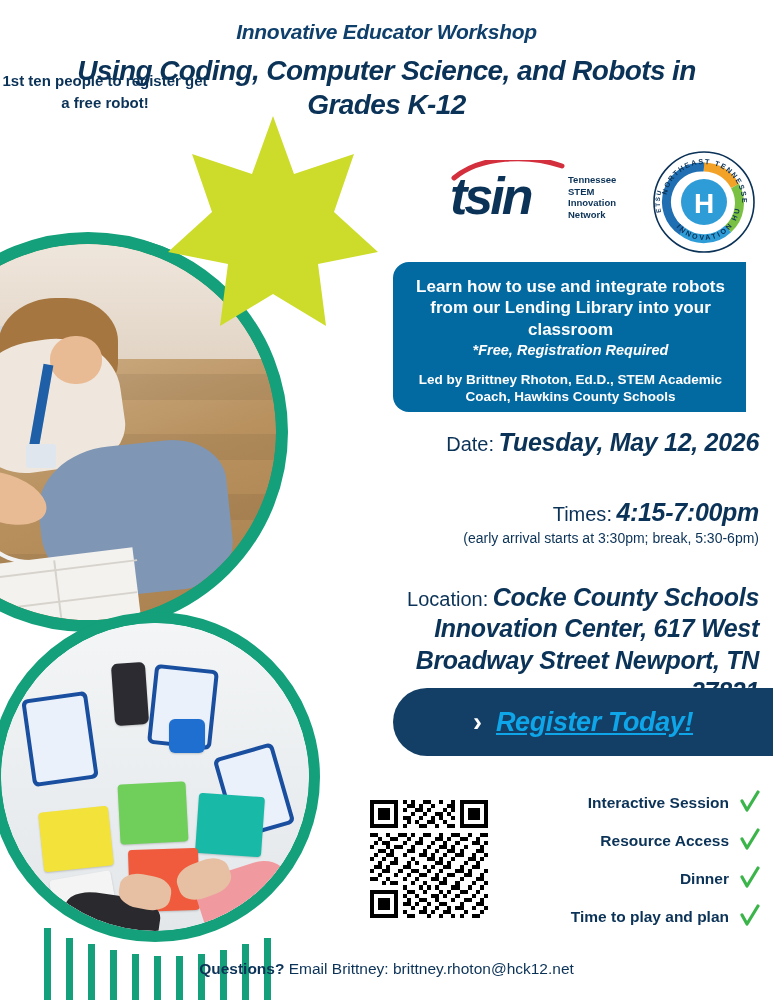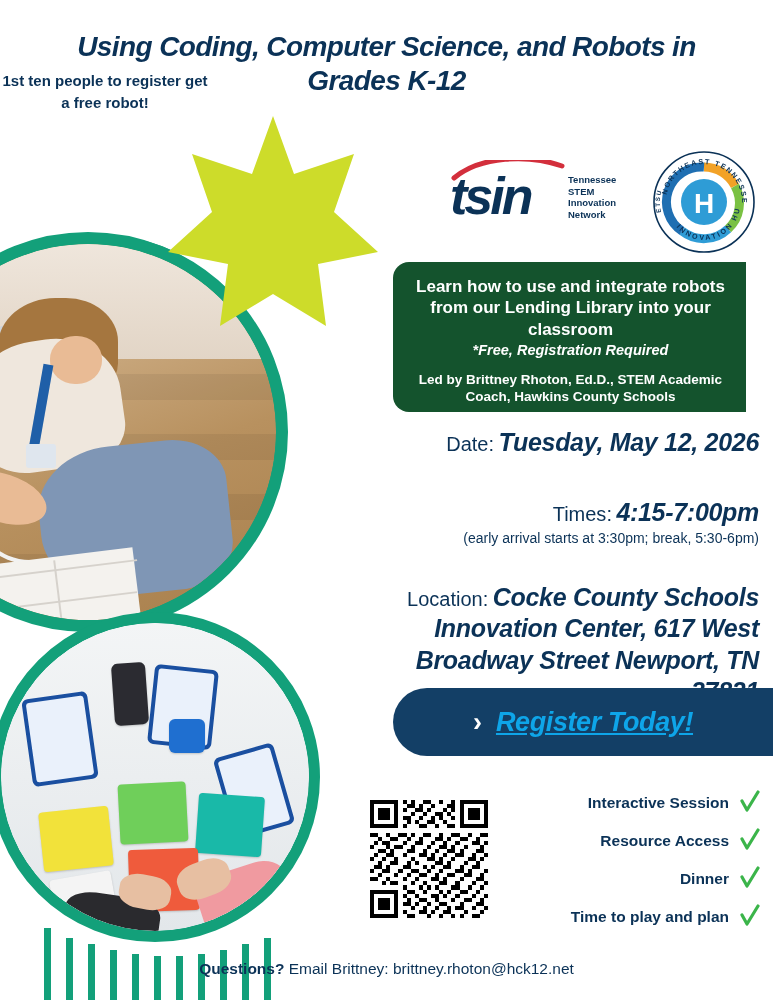--- a/index.html
+++ b/index.html
@@ -133,21 +133,21 @@
   .tsin { position:absolute; left:20px; top:18px; width:170px; height:70px; }
   .tsin-word { font-size:52px; font-weight:bold; font-style:italic; color:#0b3257; letter-spacing:-3px; }
   .tsin-sub { position:absolute; left:118px; top:8px; font-size:9.5px; line-height:1.22; color:#0b3257; font-weight:bold; }
   .hub { position:absolute; right:4px; top:2px; width:104px; height:104px; }
 
   
   .navy-box {
     position:absolute;
     left:393px; top:262px;
     width:353px; height:150px;
-    background:#14532d;
+    background:#0369a1;
     border-radius:16px 0 0 16px;
     color:#ffffff;
     padding:14px 16px 10px 18px;
     z-index:5;
   }
   .navy-box .line1 { font-size:17px; font-weight:bold; line-height:1.25; text-align:center; }
   .navy-box .free { font-size:14.5px; font-style:italic; font-weight:bold; text-align:center; margin-top:2px; }
   .navy-box .led { font-size:13.5px; font-weight:bold; text-align:center; margin-top:13px; line-height:1.3; }
 
   
@@ -200,20 +200,21 @@
   <g fill="none" stroke="#13a07a" stroke-width="7">
     <path d="M20,240 A140,140 0 0 1 300,240"></path>
     <path d="M40,240 A120,120 0 0 1 280,240"></path>
     <path d="M60,240 A100,100 0 0 1 260,240"></path>
     <path d="M80,240 A80,80 0 0 1 240,240"></path>
     <path d="M100,240 A60,60 0 0 1 220,240"></path>
   </g>
 </svg>
 
 <div class="header">
+  <div class="kicker">Innovative Educator Workshop</div>
   <div class="title">Using Coding, Computer Science, and Robots in Grades K-12</div>
 </div>
 
 <svg class="star-wrap" viewBox="0 0 210 230">
   <polygon points="105,4 126,62 186,42 166,100 210,140 150,152 158,214 105,182 52,214 60,152 0,140 44,100 24,42 84,62" fill="#cddc2a"></polygon>
 </svg>
 <div class="star-text">1st ten people to register get a free robot!</div>
 
 <div class="photo-ring-top">
   <div class="photo-inner p1">

